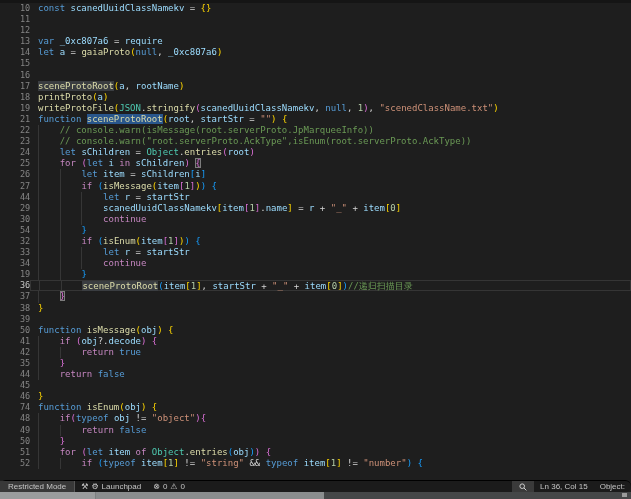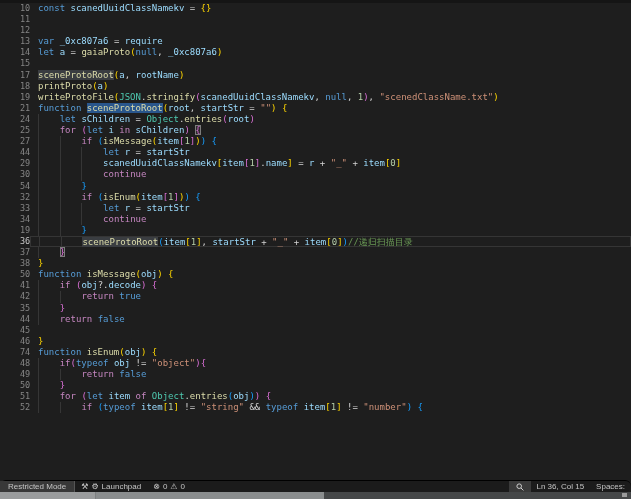--- a/index.html
+++ b/index.html
@@ -80,38 +80,43 @@
 
   <div id="editor">
     <div id="top-shadow"></div>
     <div id="code-lines">
         <div class="line"><span class="ln">10</span><span class="lc"><span class="c-kw">const</span><span class="c-pln"> </span><span class="c-vr">scanedUuidClassNamekv</span><span class="c-op"> = </span><span class="c-b1">{}</span></span></div>
         <div class="line"><span class="ln">11</span><span class="lc"></span></div>
         <div class="line"><span class="ln">12</span><span class="lc"></span></div>
         <div class="line"><span class="ln">13</span><span class="lc"><span class="c-kw">var</span><span class="c-pln"> </span><span class="c-vr">_0xc807a6</span><span class="c-op"> = </span><span class="c-vr">require</span></span></div>
         <div class="line"><span class="ln">14</span><span class="lc"><span class="c-kw">let</span><span class="c-pln"> </span><span class="c-vr">a</span><span class="c-op"> = </span><span class="c-fn">gaiaProto</span><span class="c-b1">(</span><span class="c-kw">null</span><span class="c-pln">, </span><span class="c-vr">_0xc807a6</span><span class="c-b1">)</span></span></div>
         <div class="line"><span class="ln">15</span><span class="lc"></span></div>
+        <div class="line"><span class="ln">16</span><span class="lc"></span></div>
         <div class="line"><span class="ln">17</span><span class="lc"><span class="c-fn hlg">sceneProtoRoot</span><span class="c-b1">(</span><span class="c-vr">a</span><span class="c-pln">, </span><span class="c-vr">rootName</span><span class="c-b1">)</span></span></div>
         <div class="line"><span class="ln">18</span><span class="lc"><span class="c-fn">printProto</span><span class="c-b1">(</span><span class="c-vr">a</span><span class="c-b1">)</span></span></div>
         <div class="line"><span class="ln">19</span><span class="lc"><span class="c-fn">writeProtoFile</span><span class="c-b1">(</span><span class="c-cls">JSON</span><span class="c-pln">.</span><span class="c-fn">stringify</span><span class="c-b2">(</span><span class="c-vr">scanedUuidClassNamekv</span><span class="c-pln">, </span><span class="c-kw">null</span><span class="c-pln">, </span><span class="c-num">1</span><span class="c-b2">)</span><span class="c-pln">, </span><span class="c-str">"scenedClassName.txt"</span><span class="c-b1">)</span></span></div>
         <div class="line"><span class="ln">21</span><span class="lc"><span class="c-kw">function</span><span class="c-pln"> </span><span class="c-fn hlb">sceneProtoRoot</span><span class="c-b1">(</span><span class="c-vr">root</span><span class="c-pln">, </span><span class="c-vr">startStr</span><span class="c-op"> = </span><span class="c-str">""</span><span class="c-b1">)</span><span class="c-pln"> </span><span class="c-b1">{</span></span></div>
+        <div class="line"><span class="ln">22</span><span class="lc"><span class="ind"></span><span class="c-cmt">// console.warn(isMessage(root.serverProto.JpMarqueeInfo))</span></span></div>
+        <div class="line"><span class="ln">23</span><span class="lc"><span class="ind"></span><span class="c-cmt">// console.warn("root.serverProto.AckType",isEnum(root.serverProto.AckType))</span></span></div>
         <div class="line"><span class="ln">24</span><span class="lc"><span class="ind"></span><span class="c-kw">let</span><span class="c-pln"> </span><span class="c-vr">sChildren</span><span class="c-op"> = </span><span class="c-cls">Object</span><span class="c-pln">.</span><span class="c-fn">entries</span><span class="c-b2">(</span><span class="c-vr">root</span><span class="c-b2">)</span></span></div>
         <div class="line"><span class="ln">25</span><span class="lc"><span class="ind"></span><span class="c-ctl">for</span><span class="c-pln"> </span><span class="c-b2">(</span><span class="c-kw">let</span><span class="c-pln"> </span><span class="c-vr">i</span><span class="c-pln"> </span><span class="c-ctl">in</span><span class="c-pln"> </span><span class="c-vr">sChildren</span><span class="c-b2">)</span><span class="c-pln"> </span><span class="c-b2 box">{</span></span></div>
+        <div class="line"><span class="ln">26</span><span class="lc"><span class="ind"></span><span class="ind"></span><span class="c-kw">let</span><span class="c-pln"> </span><span class="c-vr">item</span><span class="c-op"> = </span><span class="c-vr">sChildren</span><span class="c-b3">[</span><span class="c-vr">i</span><span class="c-b3">]</span></span></div>
         <div class="line"><span class="ln">27</span><span class="lc"><span class="ind"></span><span class="ind"></span><span class="c-ctl">if</span><span class="c-pln"> </span><span class="c-b3">(</span><span class="c-fn">isMessage</span><span class="c-b1">(</span><span class="c-vr">item</span><span class="c-b2">[</span><span class="c-num">1</span><span class="c-b2">]</span><span class="c-b1">)</span><span class="c-b3">)</span><span class="c-pln"> </span><span class="c-b3">{</span></span></div>
         <div class="line"><span class="ln">44</span><span class="lc"><span class="ind"></span><span class="ind"></span><span class="ind"></span><span class="c-kw">let</span><span class="c-pln"> </span><span class="c-vr">r</span><span class="c-op"> = </span><span class="c-vr">startStr</span></span></div>
         <div class="line"><span class="ln">29</span><span class="lc"><span class="ind"></span><span class="ind"></span><span class="ind"></span><span class="c-vr">scanedUuidClassNamekv</span><span class="c-b1">[</span><span class="c-vr">item</span><span class="c-b2">[</span><span class="c-num">1</span><span class="c-b2">]</span><span class="c-pln">.</span><span class="c-vr">name</span><span class="c-b1">]</span><span class="c-op"> = </span><span class="c-vr">r</span><span class="c-op"> + </span><span class="c-str">"_"</span><span class="c-op"> + </span><span class="c-vr">item</span><span class="c-b1">[</span><span class="c-num">0</span><span class="c-b1">]</span></span></div>
         <div class="line"><span class="ln">30</span><span class="lc"><span class="ind"></span><span class="ind"></span><span class="ind"></span><span class="c-ctl">continue</span></span></div>
         <div class="line"><span class="ln">54</span><span class="lc"><span class="ind"></span><span class="ind"></span><span class="c-b3">}</span></span></div>
         <div class="line"><span class="ln">32</span><span class="lc"><span class="ind"></span><span class="ind"></span><span class="c-ctl">if</span><span class="c-pln"> </span><span class="c-b3">(</span><span class="c-fn">isEnum</span><span class="c-b1">(</span><span class="c-vr">item</span><span class="c-b2">[</span><span class="c-num">1</span><span class="c-b2">]</span><span class="c-b1">)</span><span class="c-b3">)</span><span class="c-pln"> </span><span class="c-b3">{</span></span></div>
         <div class="line"><span class="ln">33</span><span class="lc"><span class="ind"></span><span class="ind"></span><span class="ind"></span><span class="c-kw">let</span><span class="c-pln"> </span><span class="c-vr">r</span><span class="c-op"> = </span><span class="c-vr">startStr</span></span></div>
         <div class="line"><span class="ln">34</span><span class="lc"><span class="ind"></span><span class="ind"></span><span class="ind"></span><span class="c-ctl">continue</span></span></div>
         <div class="line"><span class="ln">19</span><span class="lc"><span class="ind"></span><span class="ind"></span><span class="c-b3">}</span></span></div>
         <div class="line cur"><span class="ln">36</span><span class="lc"><span class="ind"></span><span class="ind"></span><span class="c-fn hlg">sceneProtoRoot</span><span class="c-b3">(</span><span class="c-vr">item</span><span class="c-b1">[</span><span class="c-num">1</span><span class="c-b1">]</span><span class="c-pln">, </span><span class="c-vr">startStr</span><span class="c-op"> + </span><span class="c-str">"_"</span><span class="c-op"> + </span><span class="c-vr">item</span><span class="c-b1">[</span><span class="c-num">0</span><span class="c-b1">]</span><span class="c-b3">)</span><span class="c-cmt">//递归扫描目录</span></span></div>
         <div class="line"><span class="ln">37</span><span class="lc"><span class="ind"></span><span class="c-b2 box">}</span></span></div>
         <div class="line"><span class="ln">38</span><span class="lc"><span class="c-b1">}</span></span></div>
+        <div class="line"><span class="ln">39</span><span class="lc"></span></div>
         <div class="line"><span class="ln">50</span><span class="lc"><span class="c-kw">function</span><span class="c-pln"> </span><span class="c-fn">isMessage</span><span class="c-b1">(</span><span class="c-vr">obj</span><span class="c-b1">)</span><span class="c-pln"> </span><span class="c-b1">{</span></span></div>
         <div class="line"><span class="ln">41</span><span class="lc"><span class="ind"></span><span class="c-ctl">if</span><span class="c-pln"> </span><span class="c-b2">(</span><span class="c-vr">obj</span><span class="c-op">?.</span><span class="c-vr">decode</span><span class="c-b2">)</span><span class="c-pln"> </span><span class="c-b2">{</span></span></div>
         <div class="line"><span class="ln">42</span><span class="lc"><span class="ind"></span><span class="ind"></span><span class="c-ctl">return</span><span class="c-pln"> </span><span class="c-kw">true</span></span></div>
         <div class="line"><span class="ln">35</span><span class="lc"><span class="ind"></span><span class="c-b2">}</span></span></div>
         <div class="line"><span class="ln">44</span><span class="lc"><span class="ind"></span><span class="c-ctl">return</span><span class="c-pln"> </span><span class="c-kw">false</span></span></div>
         <div class="line"><span class="ln">45</span><span class="lc"></span></div>
         <div class="line"><span class="ln">46</span><span class="lc"><span class="c-b1">}</span></span></div>
         <div class="line"><span class="ln">74</span><span class="lc"><span class="c-kw">function</span><span class="c-pln"> </span><span class="c-fn">isEnum</span><span class="c-b1">(</span><span class="c-vr">obj</span><span class="c-b1">)</span><span class="c-pln"> </span><span class="c-b1">{</span></span></div>
         <div class="line"><span class="ln">48</span><span class="lc"><span class="ind"></span><span class="c-ctl">if</span><span class="c-b2">(</span><span class="c-kw">typeof</span><span class="c-pln"> </span><span class="c-vr">obj</span><span class="c-op"> != </span><span class="c-str">"object"</span><span class="c-b2">)</span><span class="c-b2">{</span></span></div>
         <div class="line"><span class="ln">49</span><span class="lc"><span class="ind"></span><span class="ind"></span><span class="c-ctl">return</span><span class="c-pln"> </span><span class="c-kw">false</span></span></div>
@@ -140,21 +145,21 @@
       <div id="sb-search">
         <svg width="8" height="8" viewBox="0 0 8 8">
           <circle cx="3.2" cy="3.2" r="2.3" fill="none" stroke="#cdcdcd" stroke-width="1"></circle>
           <line x1="5" y1="5" x2="7.4" y2="7.4" stroke="#cdcdcd" stroke-width="1"></line>
         </svg>
       </div>
       <div class="sb-item">
         <span>Ln 36, Col 15</span>
       </div>
       <div class="sb-item">
-        <span>Spaces:</span>
+        <span>Object:</span>
       </div>
     </div>
   </div>
 
   <div id="bottomstrip">
     <div id="bs-left"></div>
     <div id="bs-mid"></div>
     <div id="bs-right">
       <div id="bs-glyph"></div>
     </div>

